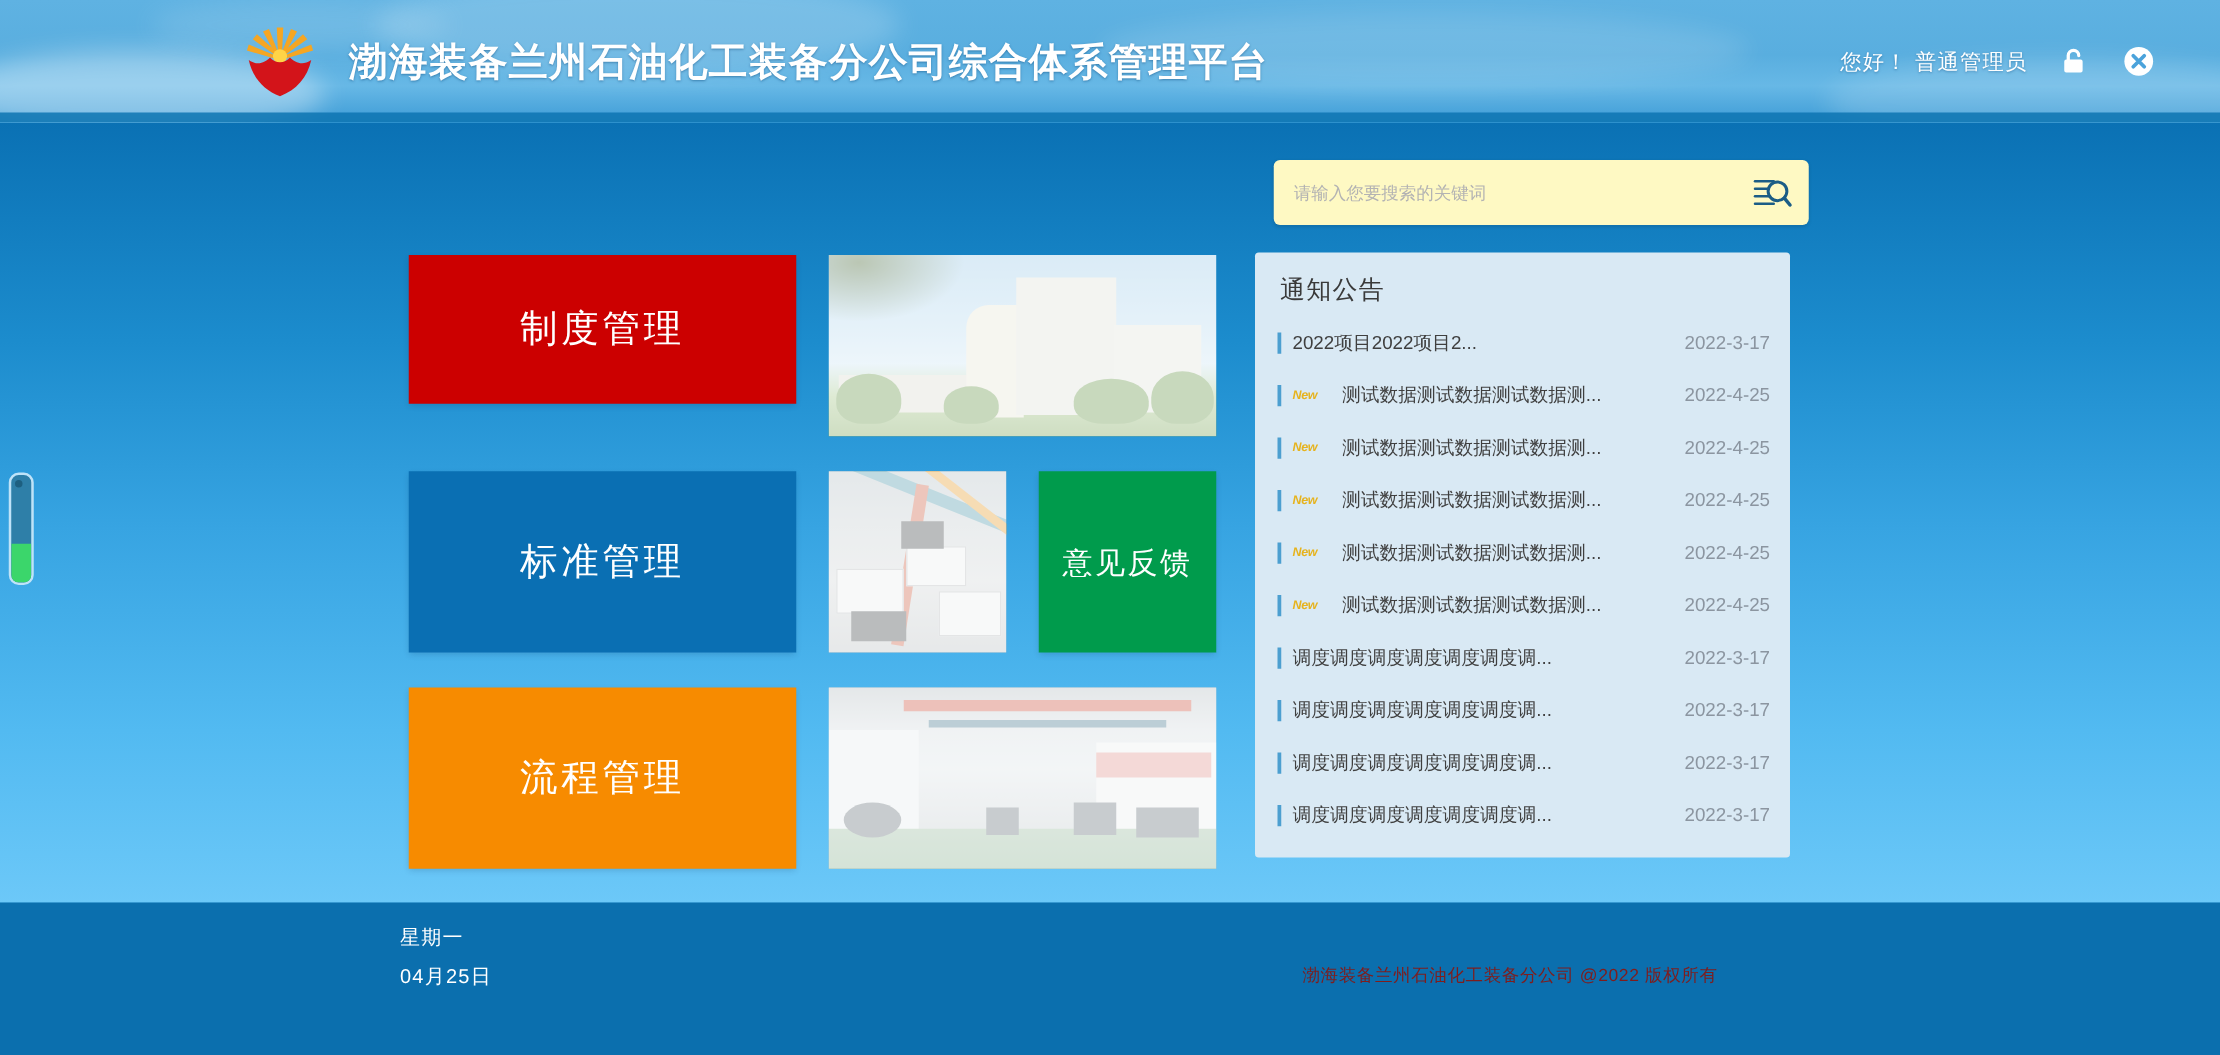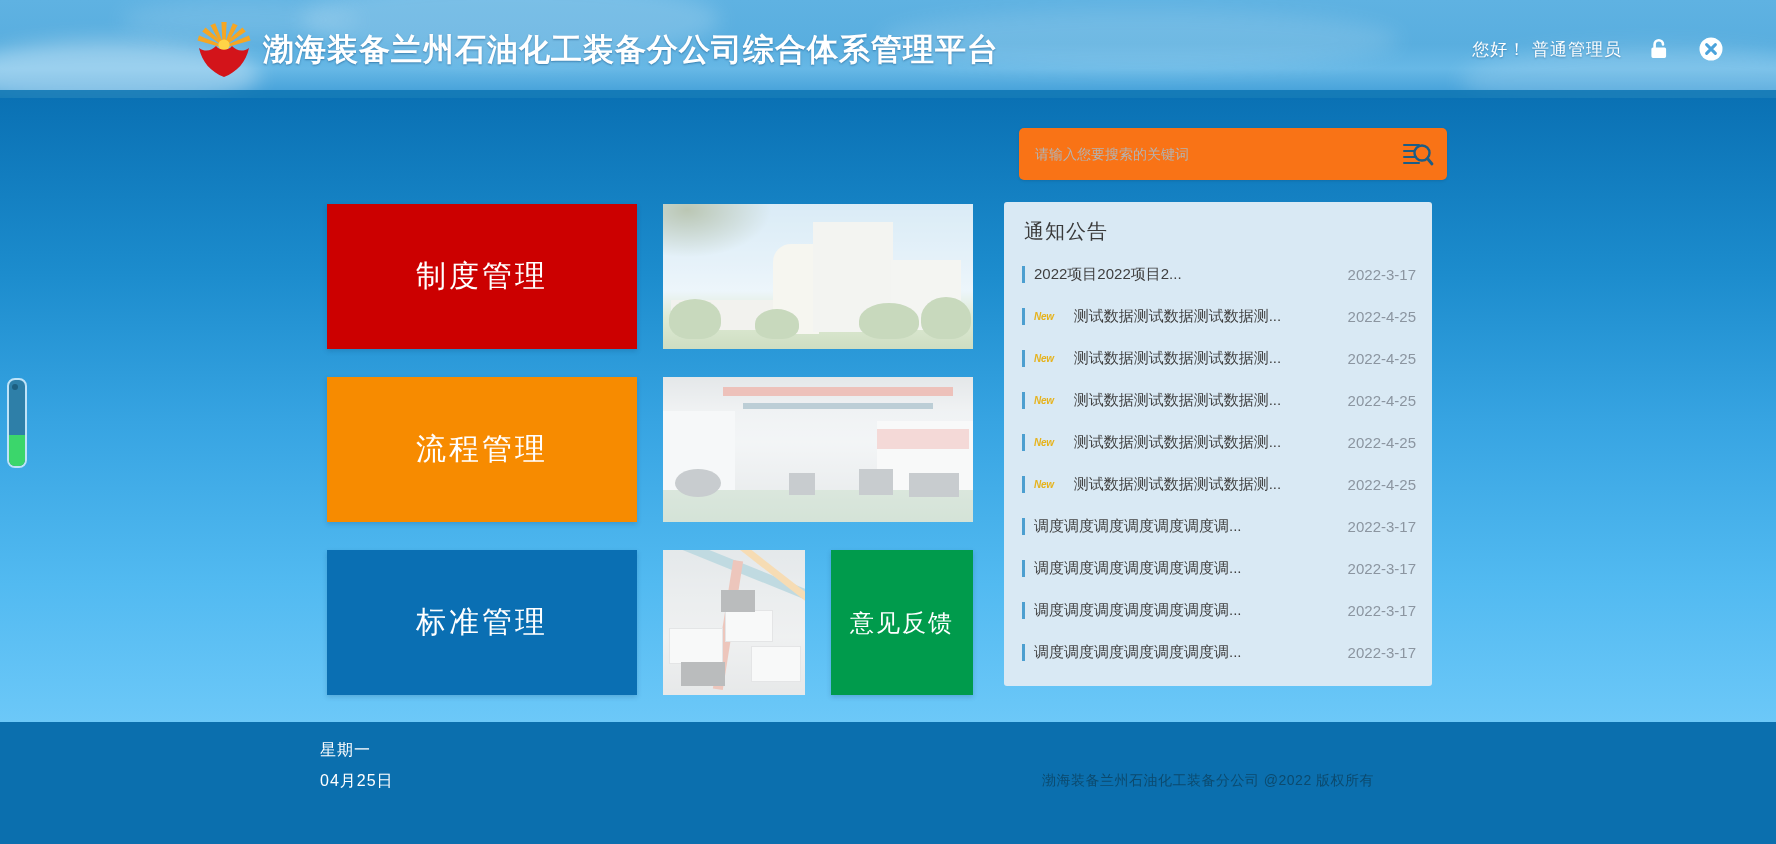--- a/index.html
+++ b/index.html
@@ -27,35 +27,35 @@
     overflow:hidden;
   }
   .header .cloud{position:absolute;border-radius:50%;background:rgba(255,255,255,.34);filter:blur(10px);}
   .c1{left:-40px;top:40px;width:300px;height:70px;}
   .c2{left:300px;top:-20px;width:420px;height:80px;opacity:.5;}
   .c3{left:880px;top:10px;width:520px;height:60px;opacity:.4;}
   .c4{left:1460px;top:46px;width:380px;height:70px;opacity:.45;}
   .c5{left:120px;top:0px;width:240px;height:40px;opacity:.35;}
   .header-strip{position:absolute;left:0;bottom:0;width:1776px;height:8px;background:#0D74B2;opacity:.85;}
 
-  .brand{position:absolute;left:195px;top:20px;display:flex;align-items:center;gap:10px;}
+  .brand{position:absolute;left:195px;top:20px;display:flex;align-items:center;gap:26px;}
   .logo{position:relative;width:58px;height:60px;flex:0 0 58px;}
   .title{
     font-size:31px;font-weight:bold;color:#ffffff;letter-spacing:1px;
     text-shadow:0 1px 2px rgba(0,60,110,.45);white-space:nowrap;
   }
 
   .user-area{position:absolute;right:50px;top:34px;display:flex;align-items:center;gap:22px;margin-left:44px;}
   .greet{color:#ffffff;font-size:17px;white-space:nowrap;letter-spacing:1px;text-shadow:0 1px 2px rgba(0,60,110,.4);}
   .icon-btn{width:30px;height:30px;display:flex;align-items:center;justify-content:center;cursor:pointer;}
 
   
   .search-wrap{
     position:absolute;left:1019px;top:128px;width:428px;height:52px;
-    background:#f97316;border-radius:5px;display:flex;align-items:center;
+    background:#fef9c3;border-radius:5px;display:flex;align-items:center;
     box-shadow:0 1px 3px rgba(0,0,0,.12);
   }
   .search-input{
     flex:1;border:none;outline:none;background:transparent;
     font-size:14px;color:#333;padding:0 14px 0 16px;height:48px;
     font-family:"Liberation Sans","DejaVu Sans",sans-serif;
   }
   .search-input::placeholder{color:#b3b3b3;}
   .search-btn{width:58px;height:52px;display:flex;align-items:center;justify-content:center;cursor:pointer;}
 
@@ -81,21 +81,21 @@
   .n-date{font-size:15px;color:#8b95a0;flex:0 0 auto;white-space:nowrap;}
 
   
   .tiles{position:absolute;left:327px;top:204px;}
   .tile-row{display:flex;gap:26px;margin-bottom:28px;}
   .tile{
     display:flex;align-items:center;justify-content:center;
     color:#ffffff;font-size:30px;letter-spacing:3px;cursor:pointer;
     box-shadow:0 2px 5px rgba(0,40,80,.18);
   }
-  .t-red{width:310px;height:145px;background:#CC0000;text-align:right;}
+  .t-red{width:310px;height:119px;background:#CC0000;text-align:right;}
   .t-blue{width:310px;height:145px;background:#0A6FB3;}
   .t-orange{width:310px;height:145px;background:#F78B00;}
   .t-green{width:142px;height:145px;background:#009B4C;font-size:24px;letter-spacing:2px;}
 
   .photo{width:310px;height:145px;position:relative;overflow:hidden;}
   .photo.small{width:142px;height:145px;}
 
   
   .photo::after{content:"";position:absolute;inset:0;background:rgba(255,255,255,.62);}
 
@@ -134,21 +134,21 @@
   }
   .side-slider .fill{position:absolute;left:0;bottom:0;width:100%;height:36%;background:#3BD66B;}
   .side-slider .knob{position:absolute;left:3px;top:4px;width:6px;height:6px;border-radius:50%;background:#1d5f80;}
 
   
   .clock{position:absolute;left:320px;top:740px;display:flex;align-items:center;gap:24px;}
   .clock-time{font-size:53px;color:#ffffff;letter-spacing:1px;line-height:1;font-weight:300;}
   .clock-date{display:flex;flex-direction:column;gap:10px;color:#ffffff;font-size:16px;letter-spacing:1px;}
   .copyright{
     position:absolute;right:0;left:0;top:772px;text-align:center;
-    color:#0c4a6e;font-size:14px;letter-spacing:.5px;margin-left:20px;
+    color:#7f1d1d;font-size:14px;letter-spacing:.5px;margin-left:20px;
   }
   .copyright span{position:relative;left:310px;}
 </style>
 </head>
 <body>
 
 <div class="app">
 
   <div class="bg-main"></div>
   <div class="bg-footer"></div>
@@ -289,57 +289,57 @@
         <div class="b-wing"></div>
         <div class="b-branch"></div>
         <div class="b-tree" style="left:6px;width:52px;height:40px;"></div>
         <div class="b-tree" style="left:92px;width:44px;height:30px;"></div>
         <div class="b-tree" style="left:196px;width:60px;height:36px;"></div>
         <div class="b-tree" style="left:258px;width:50px;height:42px;"></div>
       </div>
     </div>
 
     <div class="tile-row">
+      <div class="tile t-blue">
+        <span>标准管理</span>
+      </div>
+      <div class="photo small ph-crane">
+        <div class="k-beam"></div>
+        <div class="k-beam2"></div>
+        <div class="k-beam3"></div>
+        <div class="k-box" style="left:6px;top:78px;width:52px;height:34px;"></div>
+        <div class="k-box" style="left:62px;top:60px;width:46px;height:30px;"></div>
+        <div class="k-box" style="left:88px;top:96px;width:48px;height:34px;"></div>
+        <div class="k-dark" style="left:18px;top:112px;width:44px;height:24px;"></div>
+        <div class="k-dark" style="left:58px;top:40px;width:34px;height:22px;"></div>
+      </div>
+      <div class="tile t-green">
+        <span>意见反馈</span>
+      </div>
+    </div>
+
+    <div class="tile-row">
       <div class="tile t-orange">
         <span>流程管理</span>
       </div>
       <div class="photo ph-hall">
         <div class="h-roof"></div>
         <div class="h-crane"></div>
         <div class="h-crane2"></div>
         <div class="h-wallL"></div>
         <div class="h-wallR"></div>
         <div class="h-banner"></div>
         <div class="h-floor"></div>
         <div class="h-obj" style="left:12px;top:92px;width:46px;height:28px;border-radius:50%;"></div>
         <div class="h-obj" style="left:126px;top:96px;width:26px;height:22px;"></div>
         <div class="h-obj" style="left:196px;top:92px;width:34px;height:26px;"></div>
         <div class="h-obj" style="left:246px;top:96px;width:50px;height:24px;"></div>
       </div>
     </div>
 
-    <div class="tile-row">
-      <div class="tile t-blue">
-        <span>标准管理</span>
-      </div>
-      <div class="photo small ph-crane">
-        <div class="k-beam"></div>
-        <div class="k-beam2"></div>
-        <div class="k-beam3"></div>
-        <div class="k-box" style="left:6px;top:78px;width:52px;height:34px;"></div>
-        <div class="k-box" style="left:62px;top:60px;width:46px;height:30px;"></div>
-        <div class="k-box" style="left:88px;top:96px;width:48px;height:34px;"></div>
-        <div class="k-dark" style="left:18px;top:112px;width:44px;height:24px;"></div>
-        <div class="k-dark" style="left:58px;top:40px;width:34px;height:22px;"></div>
-      </div>
-      <div class="tile t-green">
-        <span>意见反馈</span>
-      </div>
-    </div>
-
   </div>
 
   <div class="side-slider">
     <div class="fill"></div>
     <div class="knob"></div>
   </div>
 
   <div class="clock">
     <div class="clock-date">
       <span>星期一</span>

